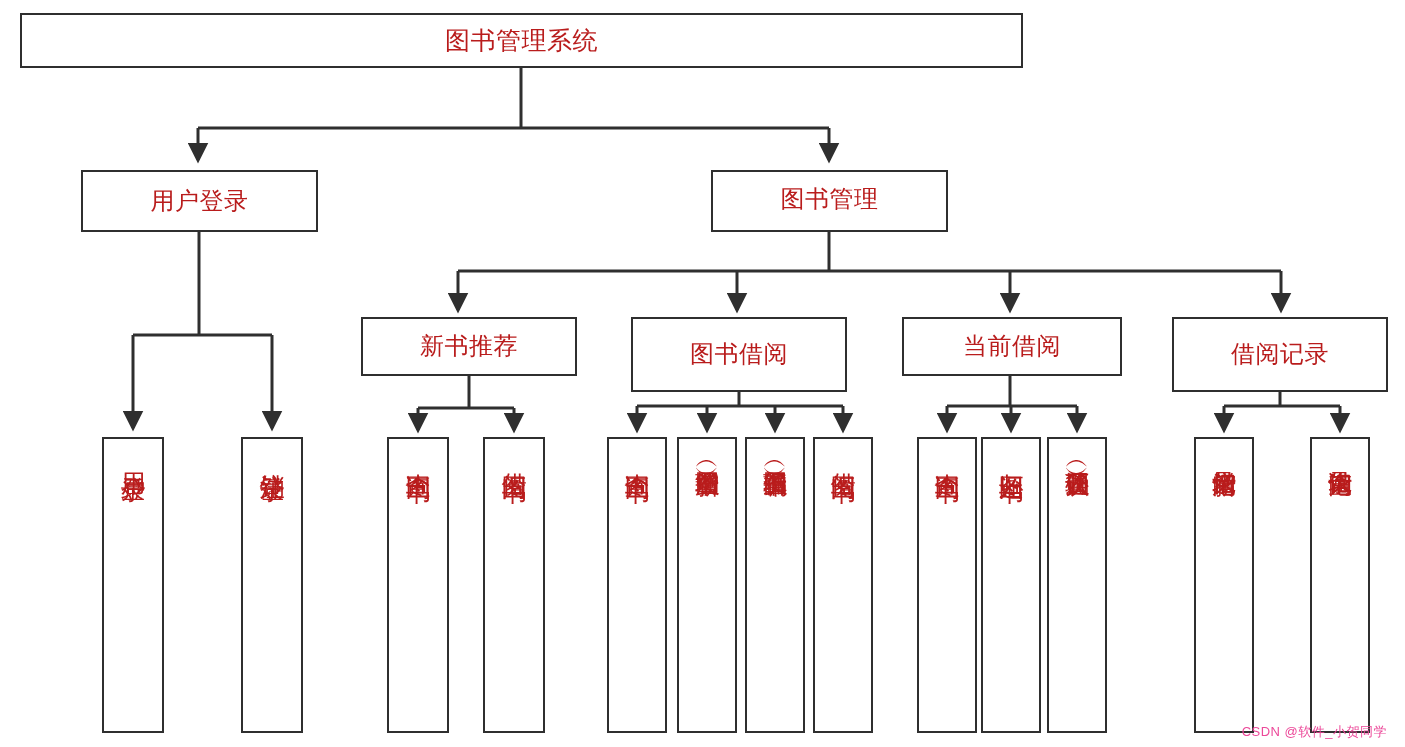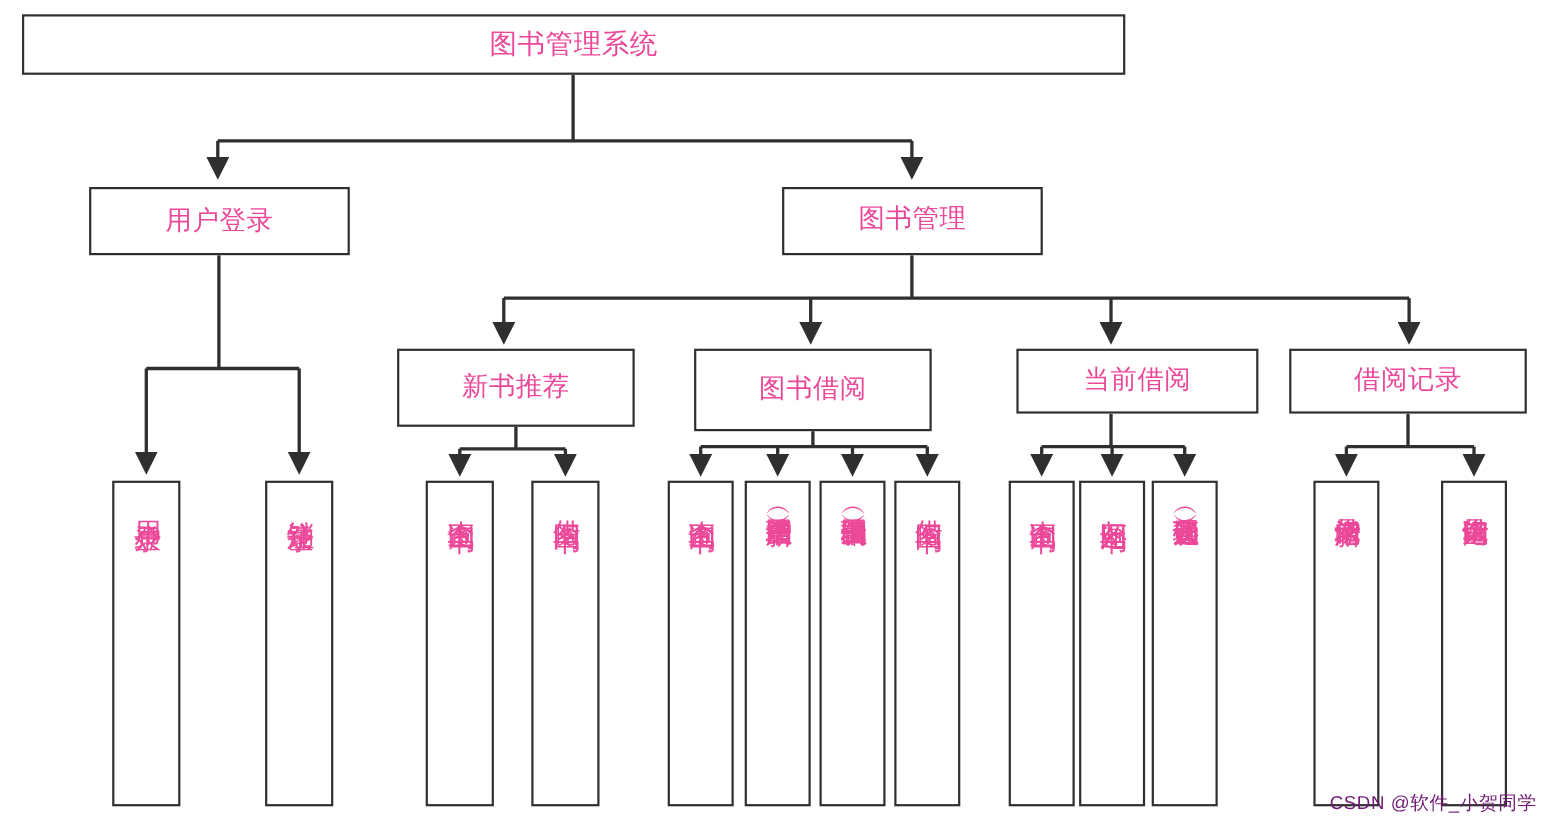--- a/index.html
+++ b/index.html
@@ -33,21 +33,21 @@
     display: flex;
     align-items: center;
     justify-content: center;
     color: #3a3a3a;
     z-index: 2;
   }
   .node .lbl {
     display: block;
     text-align: right;
     line-height: 1.18;
-    color: #ec4899;
+    color: #b91c1c;
     letter-spacing: 0.5px;
   }
   .node.horiz .lbl {
     font-size: 24px;
   }
   .node.root .lbl {
     font-size: 25px;
   }
   .node.vert {
     align-items: flex-start;
@@ -61,24 +61,24 @@
     line-height: 1.02;
     letter-spacing: 2px;
     white-space: nowrap;
   }
   .node.vert.tight .lbl {
     font-size: 24px;
     letter-spacing: 0px;
   }
   #watermark {
     position: absolute;
-    right: 8px;
+    right: 18px;
     bottom: 6px;
-    font-size: 17px;
-    color: #701a75;
+    font-size: 13px;
+    color: #ec4899;
     z-index: 5;
     white-space: nowrap;
     letter-spacing: 0.5px;
   }
 </style>
 </head>
 <body>
 
 <div id="canvas">
 
@@ -136,30 +136,30 @@
     <span class="lbl">图书管理系统</span>
   </div>
 
   <div class="node horiz" style="left:81px; top:170px; width:237px; height:62px;">
     <span class="lbl">用户登录</span>
   </div>
   <div class="node horiz" style="left:711px; top:170px; width:237px; height:62px;font-family:Liberation Mono, monospace;">
     <span class="lbl">图书管理</span>
   </div>
 
-  <div class="node horiz" style="left:361px; top:317px; width:216px; height:71px;">
+  <div class="node horiz" style="left:361px; top:317px; width:216px; height:59px;">
     <span class="lbl">新书推荐</span>
   </div>
   <div class="node horiz" style="left:631px; top:317px; width:216px; height:75px;">
     <span class="lbl">图书借阅</span>
   </div>
-  <div class="node horiz" style="left:902px; top:317px; width:220px; height:59px;margin-left:22px;">
+  <div class="node horiz" style="left:902px; top:317px; width:220px; height:59px;">
     <span class="lbl">当前借阅</span>
   </div>
-  <div class="node horiz" style="left:1172px; top:317px; width:216px; height:59px;">
+  <div class="node horiz" style="left:1172px; top:317px; width:216px; height:75px;">
     <span class="lbl">借阅记录</span>
   </div>
 
   <div class="node vert" style="left:102px; top:437px; width:62px; height:296px;">
     <span class="lbl">用户登录</span>
   </div>
   <div class="node vert" style="left:241px; top:437px; width:62px; height:296px;">
     <span class="lbl">注销登录</span>
   </div>
 

